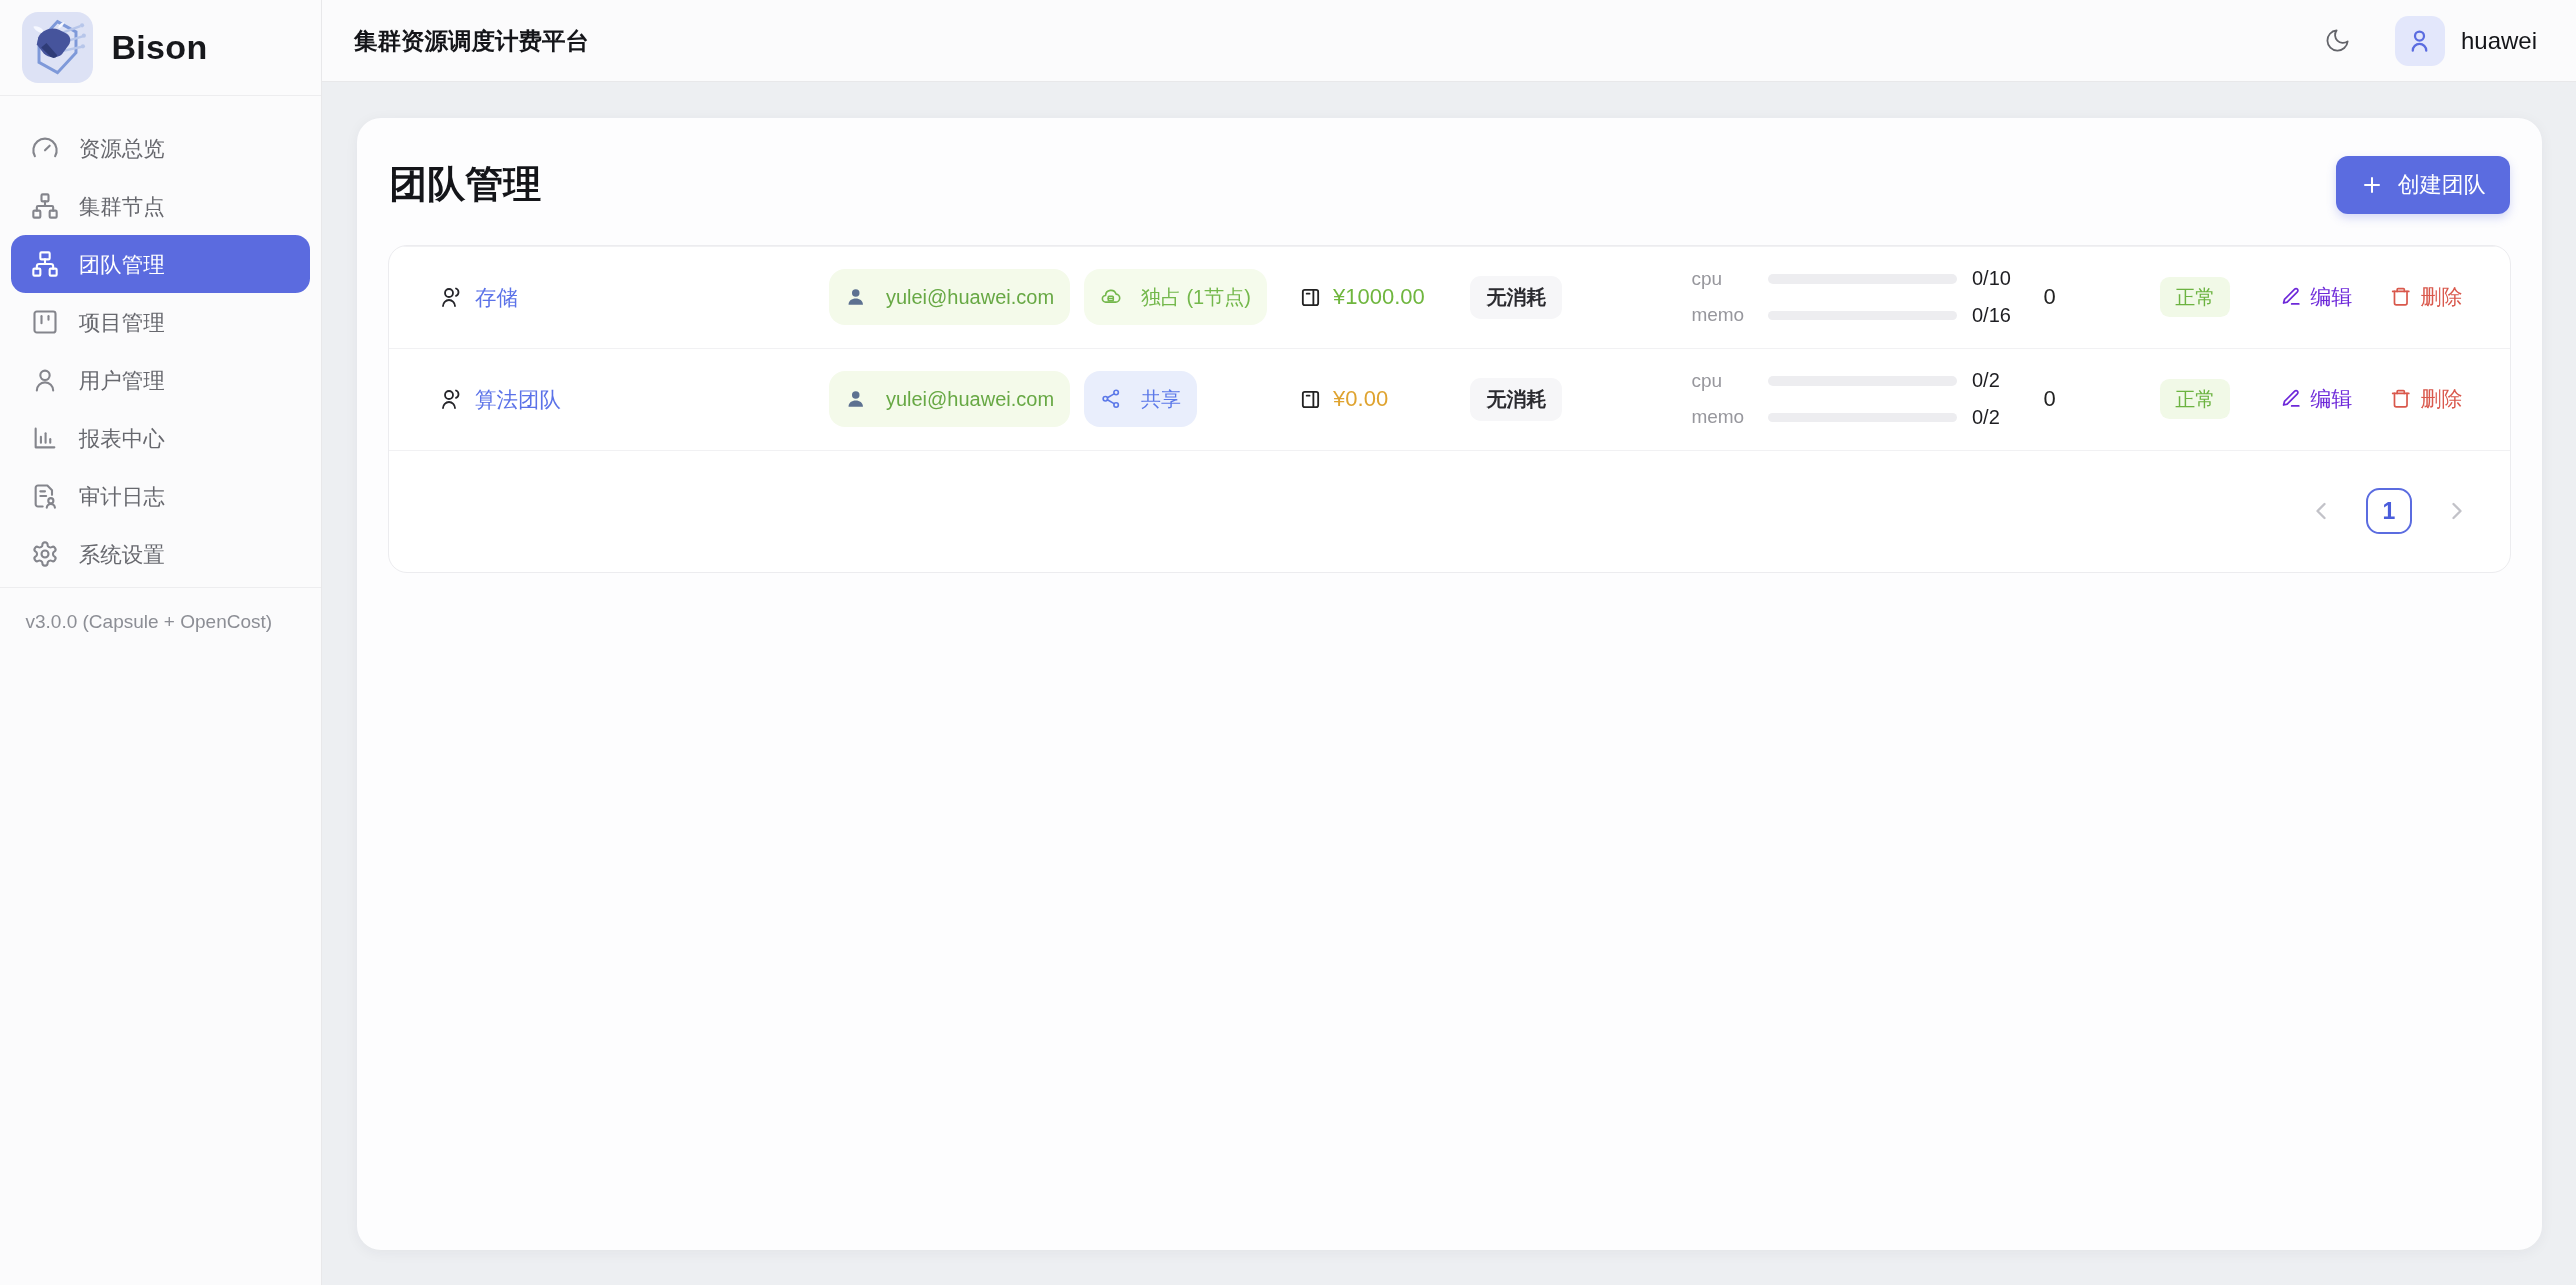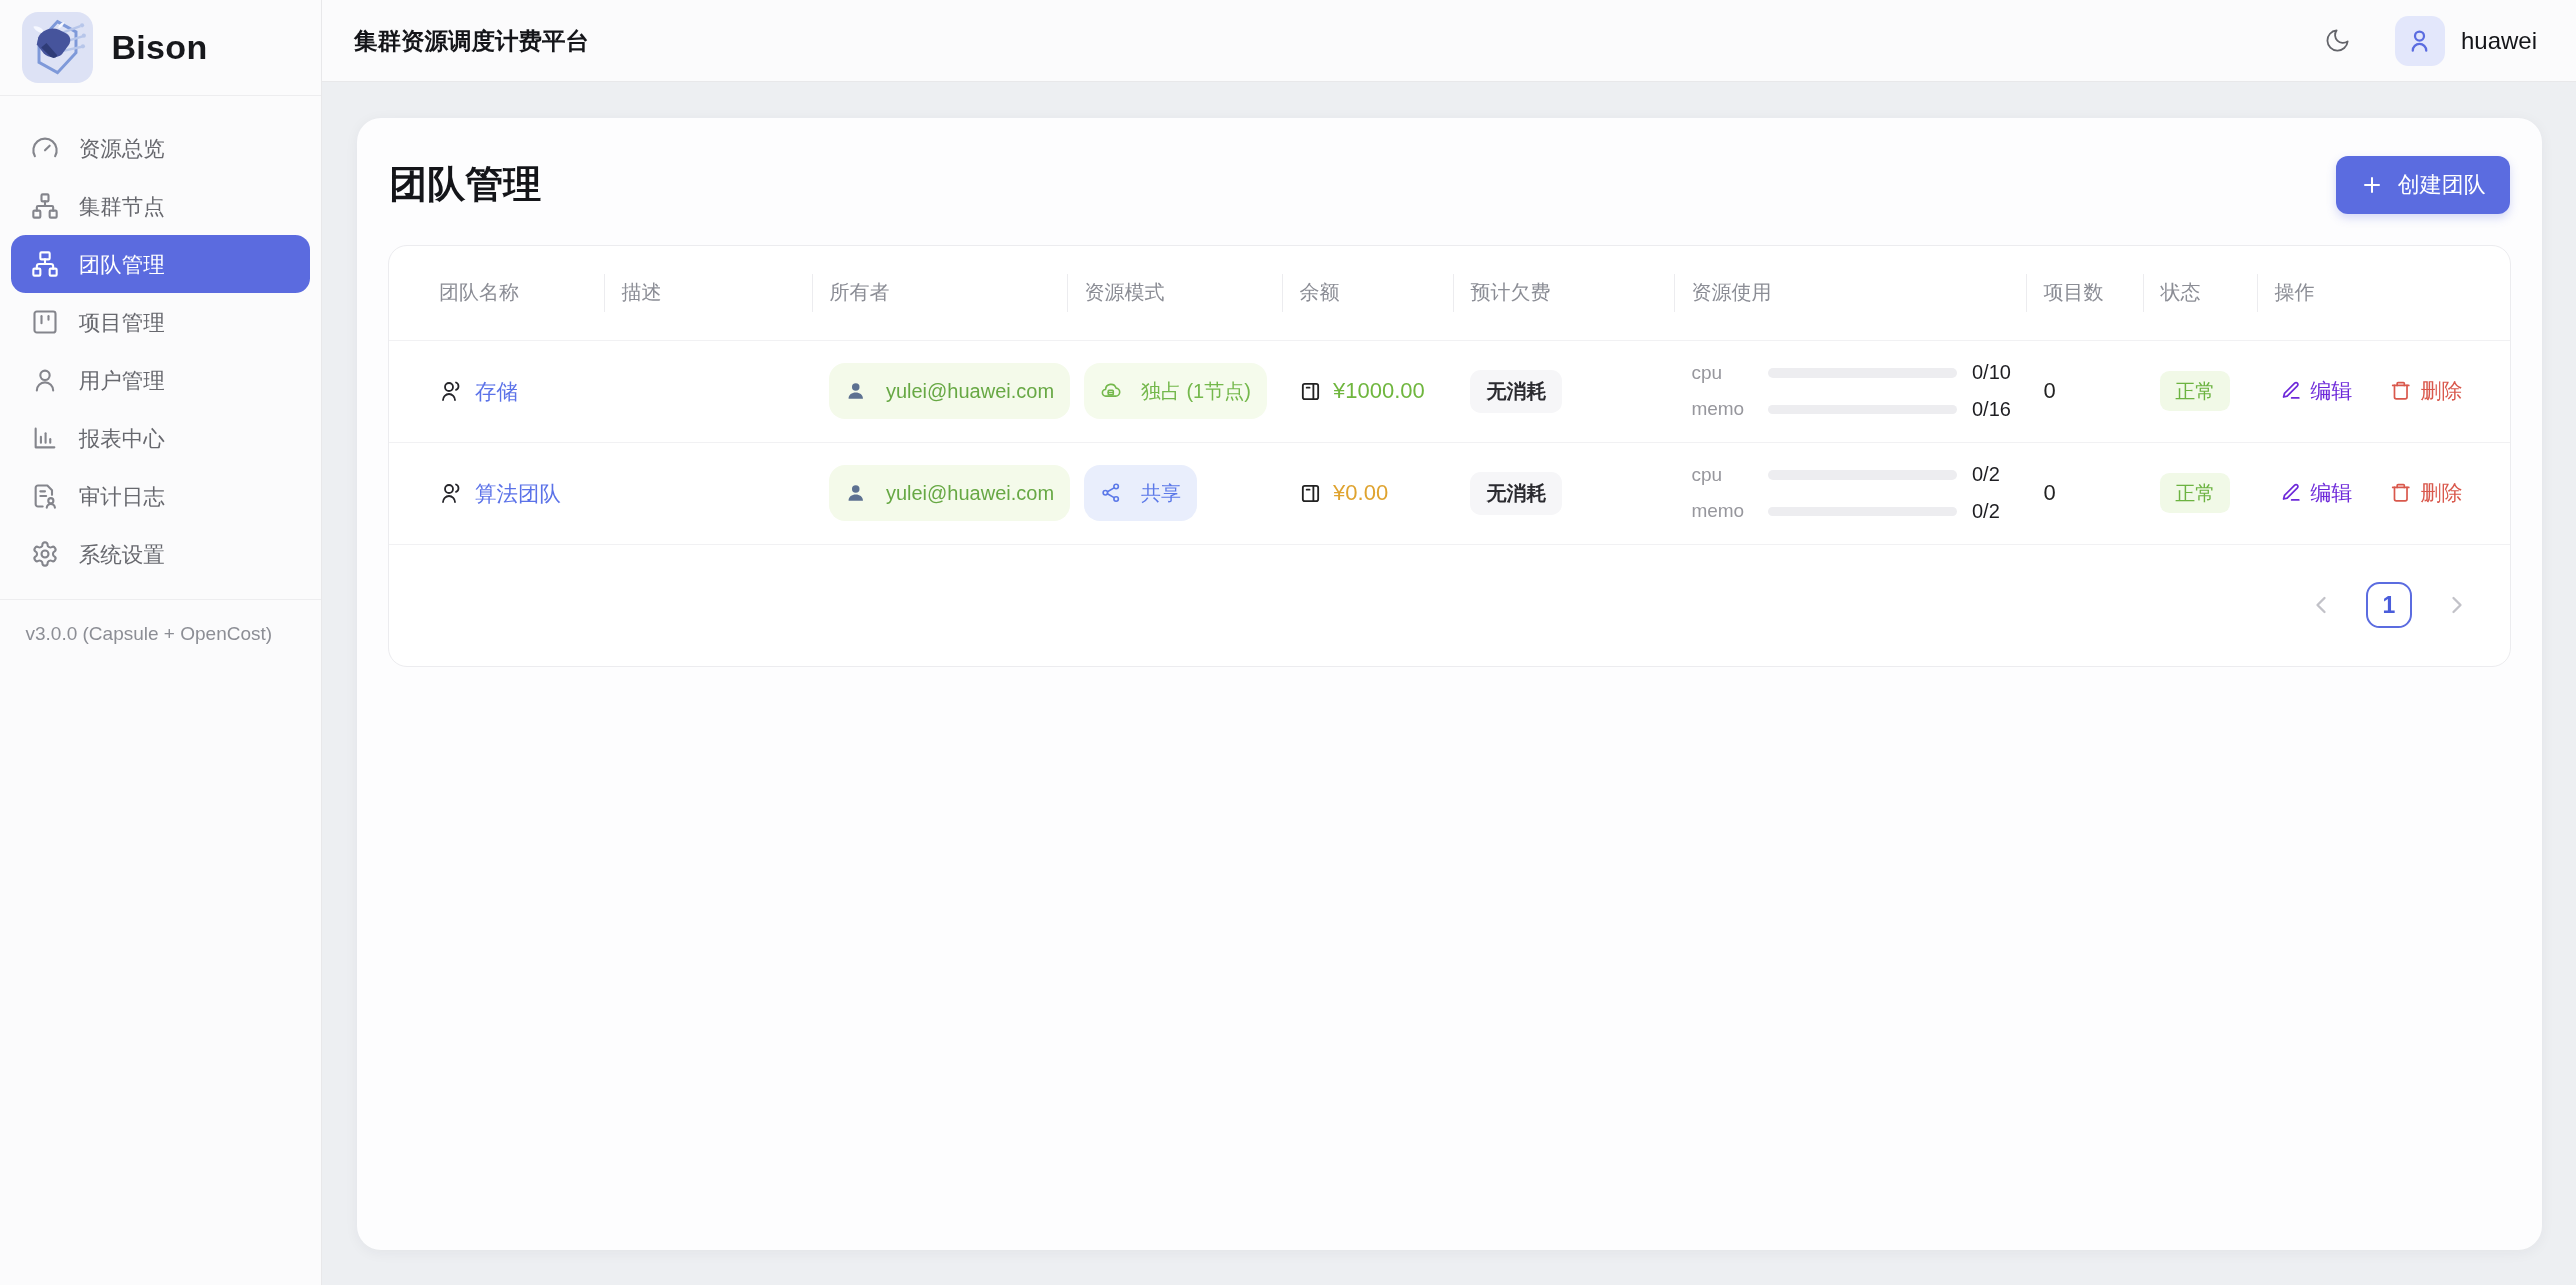--- a/index.html
+++ b/index.html
@@ -16,21 +16,21 @@
   .logo-row{height:95px;display:flex;align-items:center;gap:19px;padding-left:21.5px;
     border-bottom:1.3px solid #ededef;flex:none}
   .logo-icon{width:71px;height:71px;flex:none}
   .logo-name{font-size:34px;font-weight:700;letter-spacing:0.3px;color:#17181c}
   .nav{padding:23px 10.7px 0 10.7px;display:flex;flex-direction:column;gap:0}
   .nav-item{display:flex;align-items:center;gap:20px;height:58px;border-radius:14.8px;
     padding-left:20px;color:#67686e;font-size:21.5px;cursor:pointer}
   .nav-item svg{width:28px;height:28px;color:#84858c;flex:none}
   .nav-item.active{background:#5b6bdf;color:#fff;font-weight:500}
   .nav-item.active svg{color:#fff}
-  .sidebar-footer{margin-top:16px;border-top:1.3px solid #ededef;padding:23px 0 0 25.5px;
+  .sidebar-footer{margin-top:4px;border-top:1.3px solid #ededef;padding:23px 0 0 25.5px;
     font-size:19px;color:#8c8e95}
 
   
   .header{position:absolute;left:322px;right:0;top:0;height:82px;background:#fbfbfc;
     border-bottom:1.3px solid #e8e8ea;display:flex;align-items:center;
     padding:0 39px 0 32px;box-sizing:border-box}
   .header-title{font-size:23.5px;font-weight:700;color:#141519}
   .spacer{flex:1}
   .theme-toggle{background:none;border:none;cursor:pointer;padding:0;color:#63646a}
   .theme-toggle svg{width:27px;height:27px}
@@ -231,32 +231,20 @@
       <button class="create-btn">
         <svg viewBox="0 0 24 24" fill="none" stroke="currentColor" stroke-width="2" stroke-linecap="round">
           <path d="M12 5v14M5 12h14"></path>
         </svg>
         <span>创建团队</span>
       </button>
     </div>
 
     <div class="table-card">
 
-      <div class="grid-row thead">
-        <div class="cell first">团队名称</div>
-        <div class="cell sep">描述</div>
-        <div class="cell sep">所有者</div>
-        <div class="cell sep">资源模式</div>
-        <div class="cell sep">余额</div>
-        <div class="cell sep">预计欠费</div>
-        <div class="cell sep">资源使用</div>
-        <div class="cell sep">项目数</div>
-        <div class="cell sep">状态</div>
-        <div class="cell sep">操作</div>
-      </div>
 
       <div class="grid-row trow">
         <div class="cell first">
           <a class="team-link">
             <svg viewBox="0 0 24 24" fill="none" stroke="currentColor" stroke-width="1.8" stroke-linecap="round" stroke-linejoin="round">
               <circle cx="10" cy="8" r="4"></circle>
                 <path d="M4 21c0-3.3 2.7-6 6-6s6 2.7 6 6"></path>
                 <path d="M17 3.5a4 4 0 0 1 0 7.4"></path>
             </svg>
             <span>存储</span>

